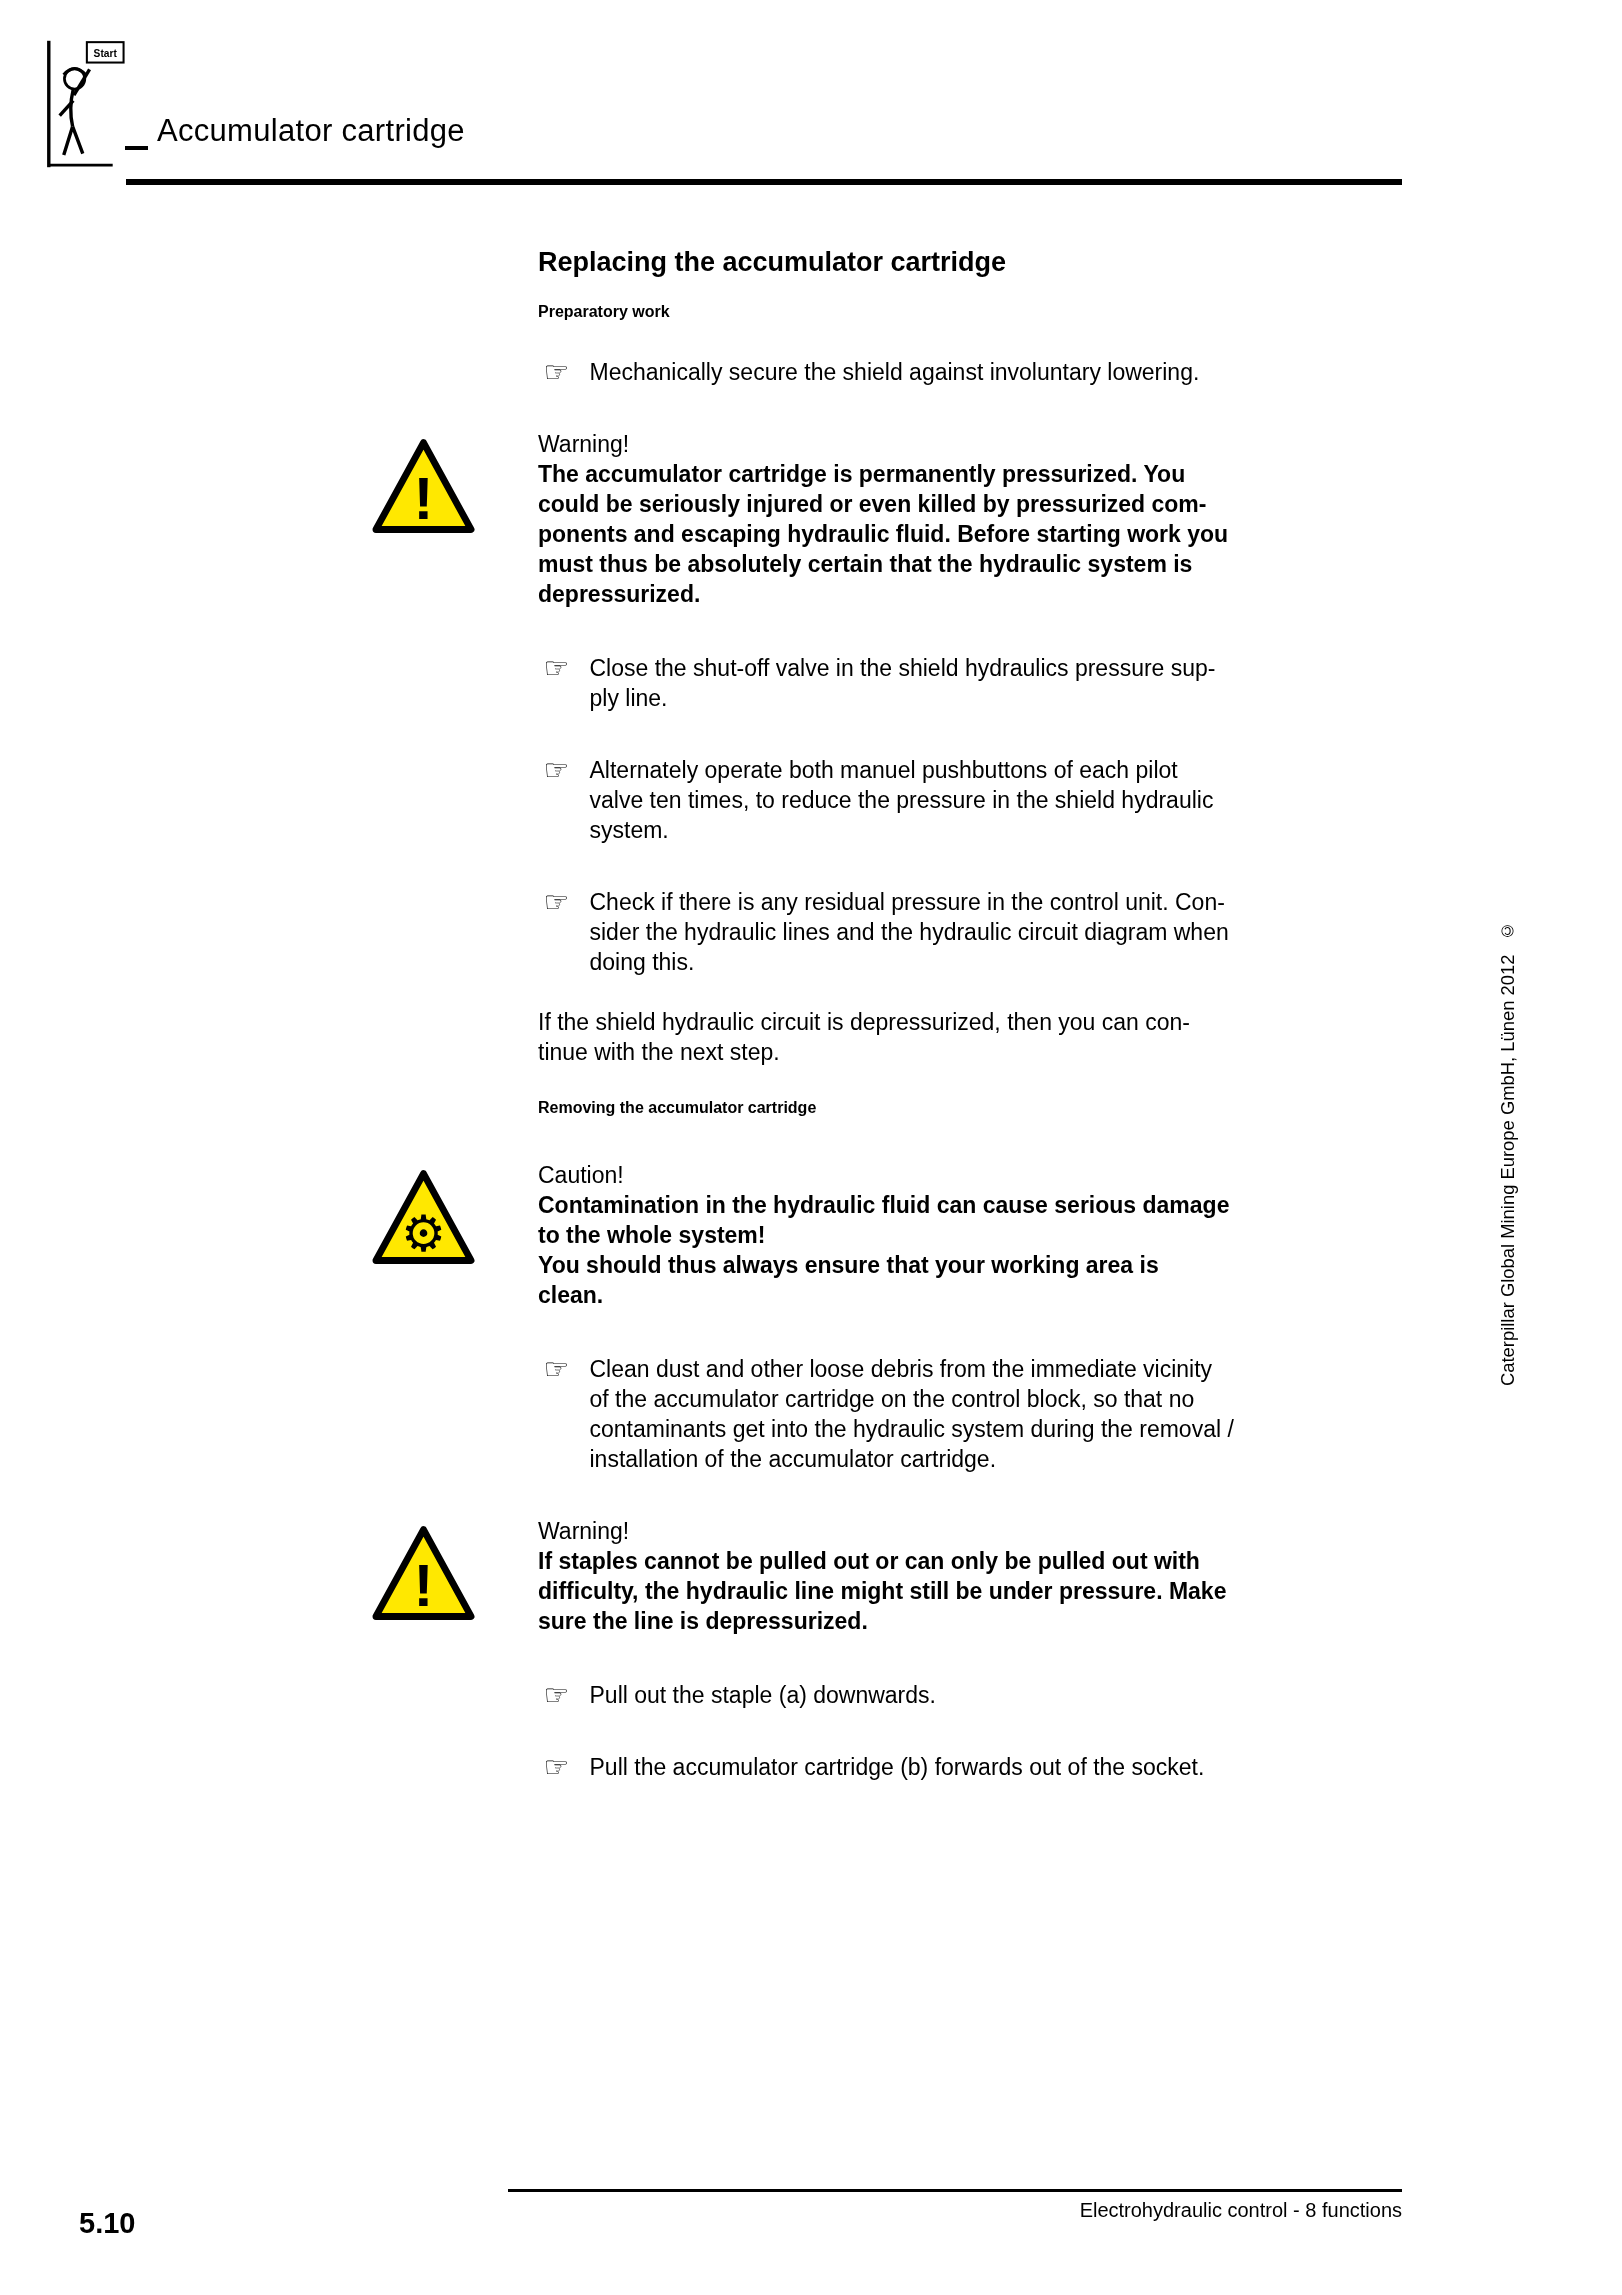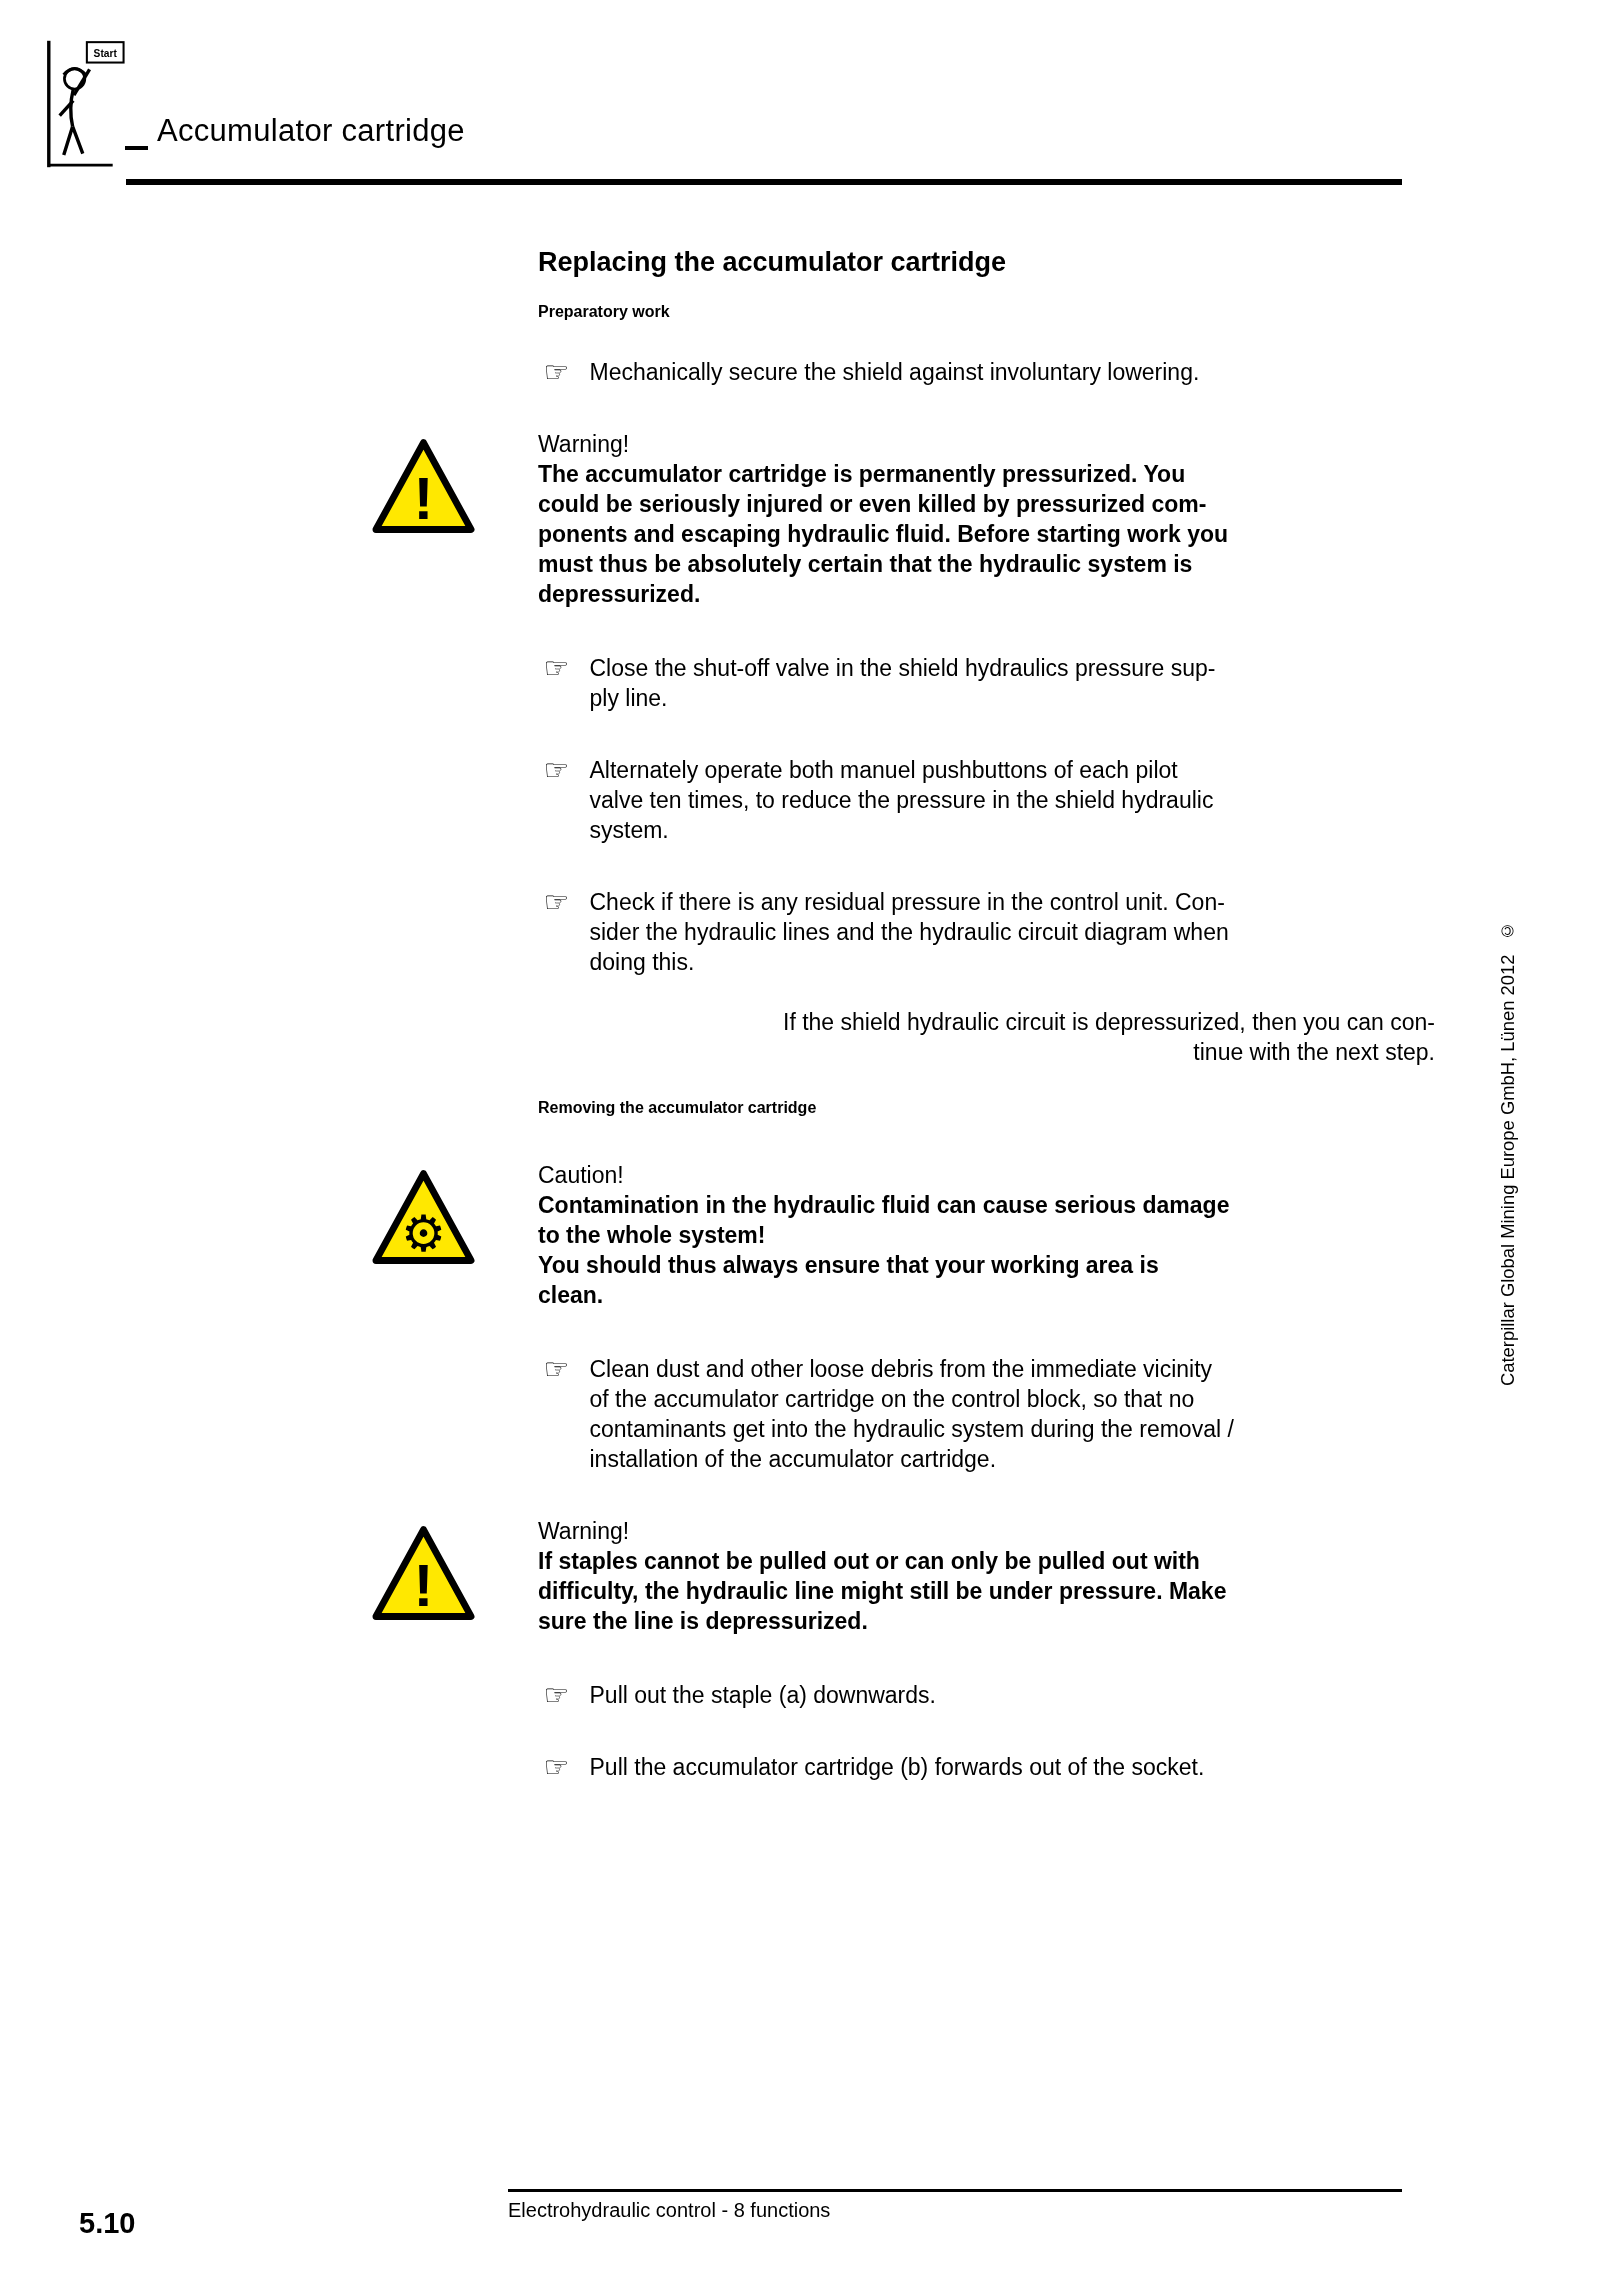--- a/index.html
+++ b/index.html
@@ -42,21 +42,21 @@
   .section-heading { font-size: 16px; line-height: 29px; font-weight: bold; margin-bottom: 31px; }
   .section-heading.tight { margin-bottom: 38px; }
 
   .step { display: flex; align-items: flex-start; padding-left: 5.5px; margin-bottom: 42px; }
   .pointer {
     flex: 0 0 46px; width: 46px;
     font-size: 29px; line-height: 30px;
   }
   .step-text { white-space: pre-line; }
 
-  .plain-par { white-space: pre-line; margin-bottom: 26px; text-align: right; }
+  .plain-par { white-space: pre-line; margin-bottom: 26px; }
 
   .admonition { position: relative; margin-bottom: 44px; }
   .tri {
     position: absolute; left: -172px; top: 4.1px;
     width: 115px; height: 106px;
   }
   .tri svg { width: 100%; height: 100%; }
   .adm-title { font-weight: normal; }
   .adm-body { font-weight: bold; white-space: pre-line; }
 
@@ -72,21 +72,21 @@
   }
   .side-copy { margin-inline-start: 9.5px; font-size: 17px; }
 
   
   .footer-rule {
     position: absolute; left: 508px; top: 2189px;
     width: 894px; height: 2.7px; background: #000;
   }
   .footer-chapter {
     position: absolute; left: 508px; top: 2199px; width: 894px;
-    text-align: left; font-size: 20px;
+    text-align: right; font-size: 20px;
   }
   .page-number {
     position: absolute; left: 79px; top: 2207px;
     font-size: 29px; font-weight: bold;
   }
 </style>
 </head>
 <body>
 
 <div class="page">

